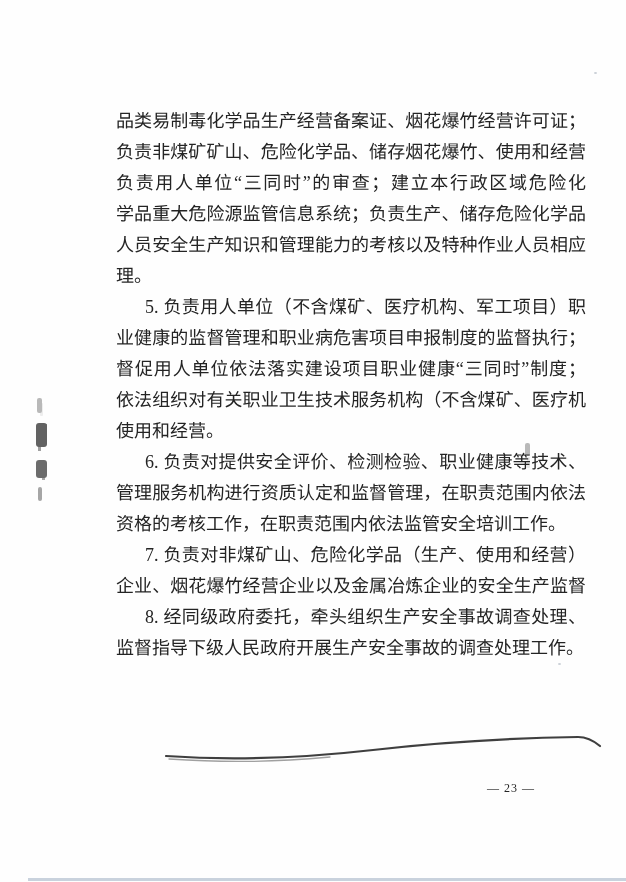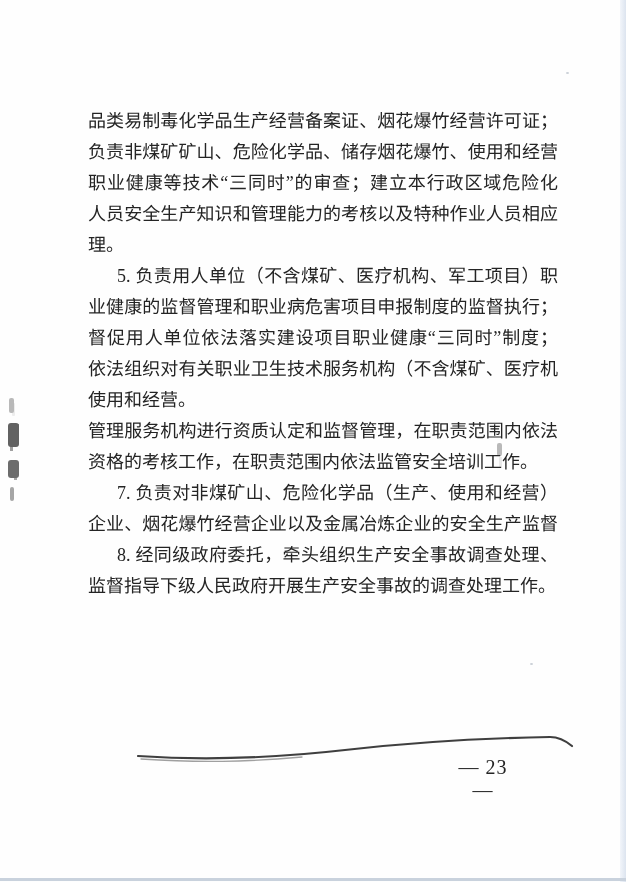--- a/index.html
+++ b/index.html
@@ -10,20 +10,21 @@
     width: 626px;
     height: 882px;
     position: relative;
     overflow: hidden;
     background: var(--paper, #fefefe);
     font-family: "Liberation Serif", "DejaVu Serif", serif;
   }
   .scan-page {
     position: absolute;
     inset: 0;
+    margin-left: 28px;
   }
   
   .text-block {
     position: absolute;
     left: 88px;
     top: 106px;
     width: 470px;
     font-size: 18px;
     line-height: 31px;
     color: var(--ink, #242424);
@@ -37,24 +38,24 @@
   .line.start {
     text-indent: 29px;
   }
   .line.end {
     text-align-last: left;
   }
   
   .page-number {
     position: absolute;
     left: 448px;
-    top: 756px;
+    top: 781px;
     width: 70px;
     text-align: center;
-    font-size: 20px;
+    font-size: 12px;
     letter-spacing: 1px;
     color: var(--ink, #242424);
   }
   
   .overlay-svg {
     position: absolute;
     inset: 0;
     width: 626px;
     height: 882px;
     pointer-events: none;
@@ -100,28 +101,30 @@
   .speck-2 { left: 530px; top: 663px; }
 </style>
 </head>
 <body>
 
 <div class="scan-page">
 
   <div class="text-block">
       <div class="line">品类易制毒化学品生产经营备案证、烟花爆竹经营许可证；</div>
       <div class="line">负责非煤矿矿山、危险化学品、储存烟花爆竹、使用和经营</div>
-      <div class="line">职业健康等技术“三同时”的审查；建立本行政区域危险化</div>
+      <div class="line">负责用人单位“三同时”的审查；建立本行政区域危险化</div>
+      <div class="line">学品重大危险源监管信息系统；负责生产、储存危险化学品</div>
       <div class="line">人员安全生产知识和管理能力的考核以及特种作业人员相应</div>
       <div class="line end">理。</div>
       <div class="line start">5. 负责用人单位（不含煤矿、医疗机构、军工项目）职</div>
       <div class="line">业健康的监督管理和职业病危害项目申报制度的监督执行；</div>
       <div class="line">督促用人单位依法落实建设项目职业健康“三同时”制度；</div>
       <div class="line">依法组织对有关职业卫生技术服务机构（不含煤矿、医疗机</div>
       <div class="line end">使用和经营。</div>
+      <div class="line start">6. 负责对提供安全评价、检测检验、职业健康等技术、</div>
       <div class="line">管理服务机构进行资质认定和监督管理，在职责范围内依法</div>
       <div class="line end">资格的考核工作，在职责范围内依法监管安全培训工作。</div>
       <div class="line start">7. 负责对非煤矿山、危险化学品（生产、使用和经营）</div>
       <div class="line">企业、烟花爆竹经营企业以及金属冶炼企业的安全生产监督</div>
       <div class="line start">8. 经同级政府委托，牵头组织生产安全事故调查处理、</div>
       <div class="line end">监督指导下级人民政府开展生产安全事故的调查处理工作。</div>
     </div>
 
   <div class="page-number">— 23 —</div>
 

